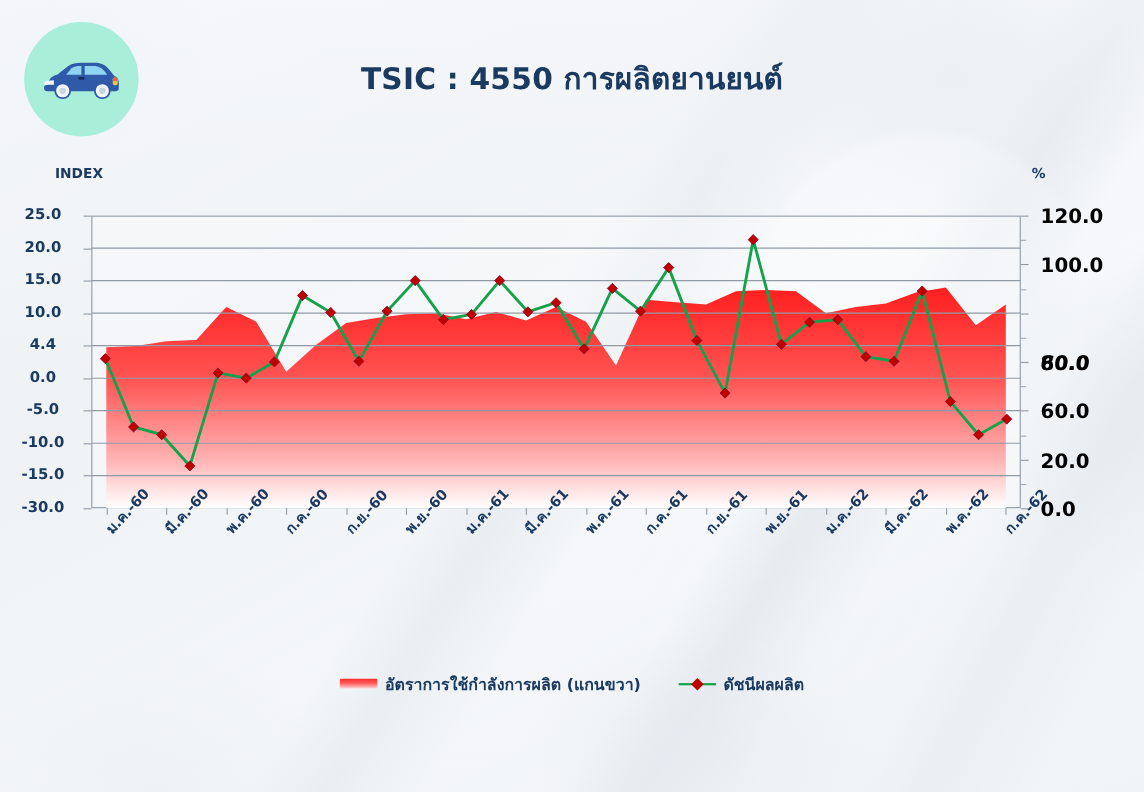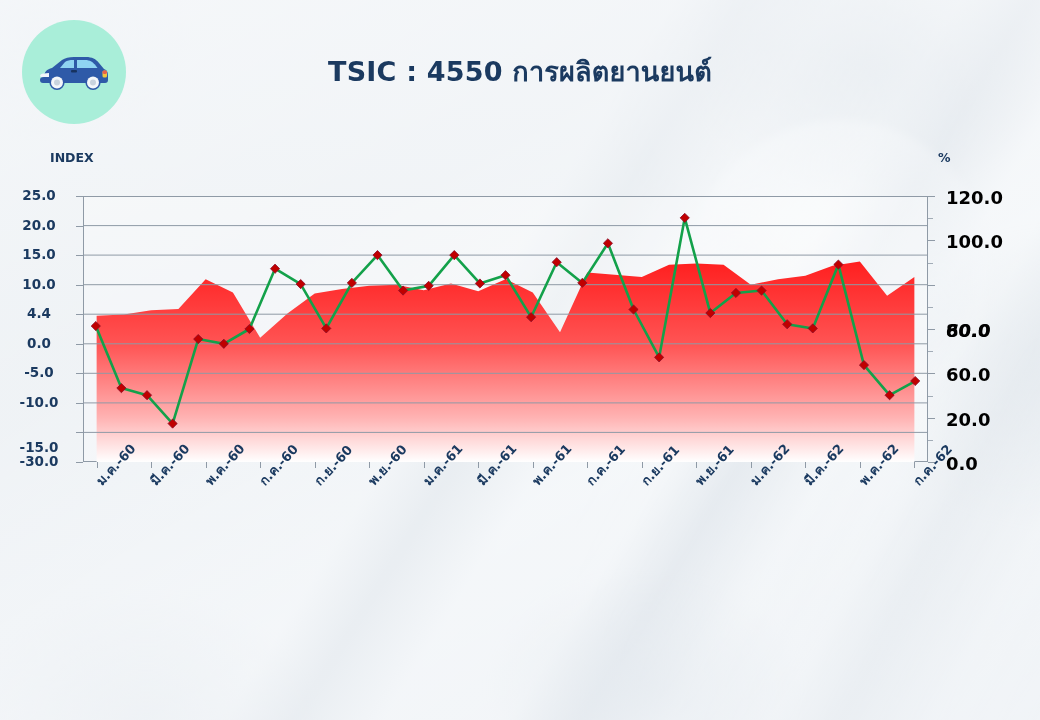--- a/index.html
+++ b/index.html
@@ -200,21 +200,21 @@
 
   <div id="ylabels">
       <div class="ylab" style="left: 6px; top: 187px;">25.0</div>
       <div class="ylab" style="left: 6px; top: 216.556px;">20.0</div>
       <div class="ylab" style="left: 6px; top: 246.111px;">15.0</div>
       <div class="ylab" style="left: 6px; top: 275.667px;">10.0</div>
       <div class="ylab" style="left: 6px; top: 305.222px;">4.4</div>
       <div class="ylab" style="left: 6px; top: 334.778px;">0.0</div>
       <div class="ylab" style="left: 6px; top: 364.333px;">-5.0</div>
       <div class="ylab" style="left: 6px; top: 393.889px;">-10.0</div>
-      <div class="ylab" style="left: 6px; top: 423.444px; margin-top: 16px;">-15.0</div>
+      <div class="ylab" style="left: 6px; top: 423.444px;">-15.0</div>
       <div class="ylab" style="left: 6px; top: 453px;">-30.0</div>
     </div>
   <div id="yrlabels">
       <div class="yrlab" style="left: 946px; top: 187px;">120.0</div>
       <div class="yrlab" style="left: 946px; top: 231.333px;">100.0</div>
       <div class="yrlab" style="left: 946px; top: 275.667px; margin-top: 44px;">80.0</div>
       <div class="yrlab" style="left: 946px; top: 320px; font-style: italic;">60.0</div>
       <div class="yrlab" style="left: 946px; top: 364.333px;">60.0</div>
       <div class="yrlab" style="left: 946px; top: 408.667px;">20.0</div>
       <div class="yrlab" style="left: 946px; top: 453px;">0.0</div>
@@ -276,14 +276,27 @@
       <div class="xtick" style="left: 532.758px; top: 462px;"></div>
       <div class="xtick" style="left: 587.274px; top: 462px;"></div>
       <div class="xtick" style="left: 641.79px; top: 462px;"></div>
       <div class="xtick" style="left: 696.306px; top: 462px;"></div>
       <div class="xtick" style="left: 750.823px; top: 462px;"></div>
       <div class="xtick" style="left: 805.339px; top: 462px;"></div>
       <div class="xtick" style="left: 859.855px; top: 462px;"></div>
       <div class="xtick" style="left: 914.371px; top: 462px;"></div>
     </div>
 
+  <div id="legend">
+    <div class="leg">
+      <span class="sw-area"></span>
+      <span>อัตราการใช้กำลังการผลิต (แกนขวา)</span>
+    </div>
+    <div class="leg">
+      <span class="sw-line">
+        <span class="ln"></span>
+          <span class="dm"></span>
+      </span>
+      <span>ดัชนีผลผลิต</span>
+    </div>
+  </div>
 
 </div>
 
 </body></html>

